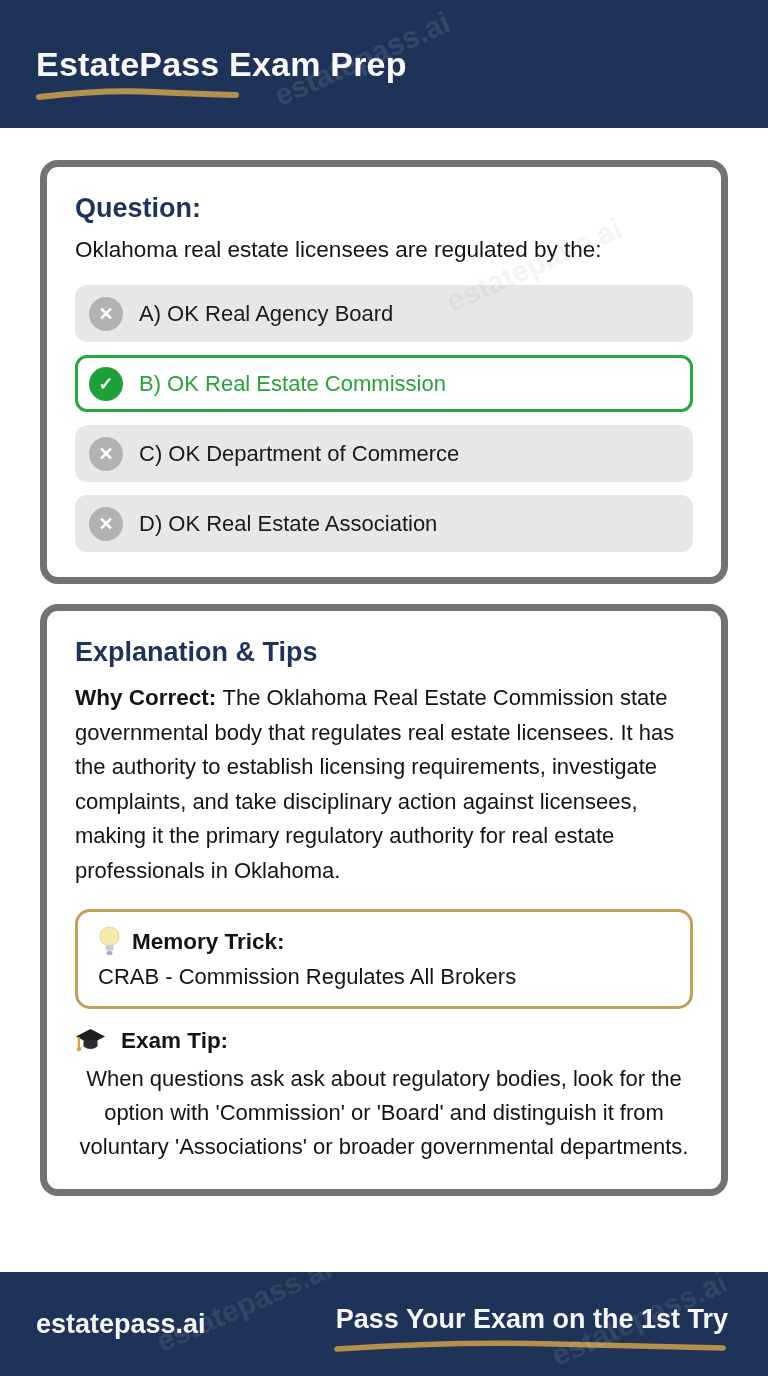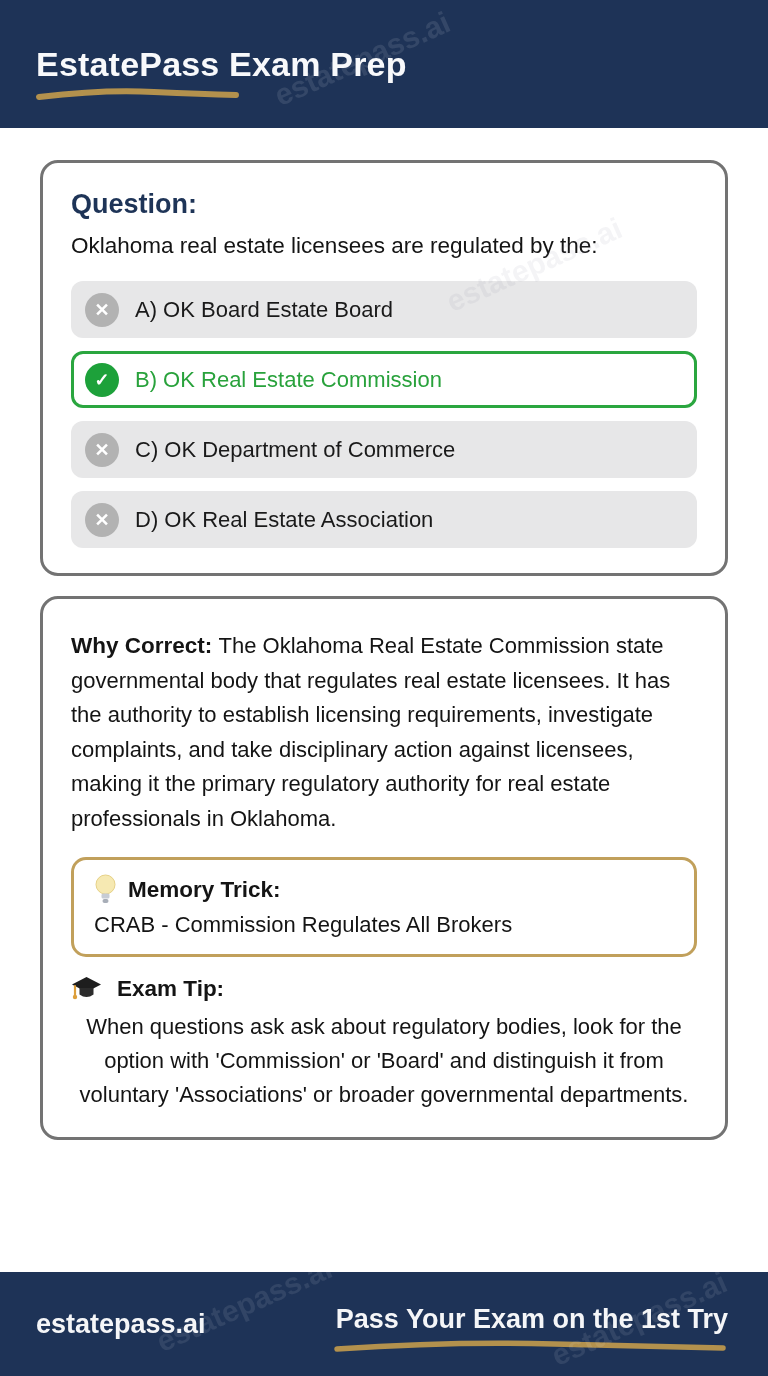--- a/index.html
+++ b/index.html
@@ -59,21 +59,21 @@
     letter-spacing: 0.5px;
   }
 
   
   .main {
     flex: 1 1 auto;
     padding: 32px 40px 29px;
     overflow: hidden;
   }
   .card {
-    border: 3px solid #737373;
+    border: 7px solid #737373;
     border-radius: 18px;
     background: #ffffff;
     padding: 26px 28px 25px;
   }
   .card + .card { margin-top: 20px; }
   .card-heading {
     color: #1e3457;
     font-size: 27px;
     font-weight: 800;
     margin-bottom: 13px;
@@ -206,38 +206,39 @@
 
 <div class="main">
 
   <div class="card">
     <div class="card-heading">Question:</div>
     <div class="question-text">Oklahoma real estate licensees are regulated by the:</div>
 
     <div class="options">
       <div class="option">
         <span class="option-icon">✕</span>
-        <span class="option-label">A) OK Board Estate Board</span>
+        <span class="option-label">A) OK Real Agency Board</span>
       </div>
       <div class="option option--correct">
         <span class="option-icon">✓</span>
         <span class="option-label">B) OK Real Estate Commission</span>
       </div>
       <div class="option">
         <span class="option-icon">✕</span>
         <span class="option-label">C) OK Department of Commerce</span>
       </div>
       <div class="option">
         <span class="option-icon">✕</span>
         <span class="option-label">D) OK Real Estate Association</span>
       </div>
     </div>
   </div>
 
   <div class="card">
+    <div class="card-heading">Explanation &amp; Tips</div>
 
     <div class="why-paragraph">
       <span class="why-label">Why Correct: </span>
       <span>The Oklahoma Real Estate Commission state governmental body that regulates real estate licensees. It has the authority to establish licensing requirements, investigate complaints, and take disciplinary action against licensees, making it the primary regulatory authority for real estate professionals in Oklahoma.</span>
     </div>
 
     <div class="memory-box">
       <div class="icon-line">
         <svg width="23" height="31" viewBox="0 0 23 31">
           <circle cx="11.5" cy="10.5" r="9.5" fill="#f6e9b2" stroke="#e6d186" stroke-width="1"></circle>

